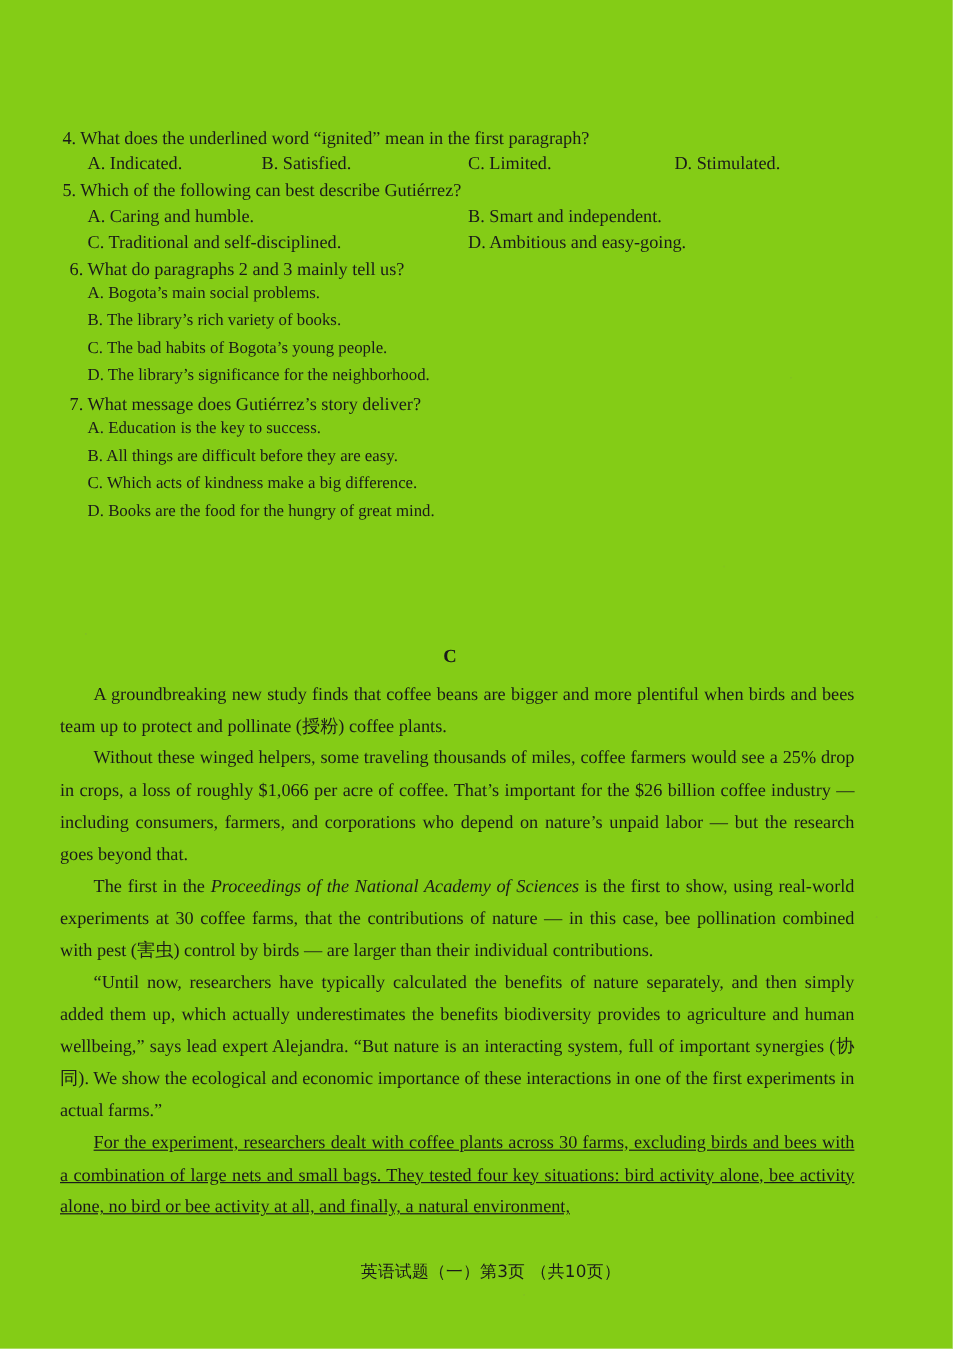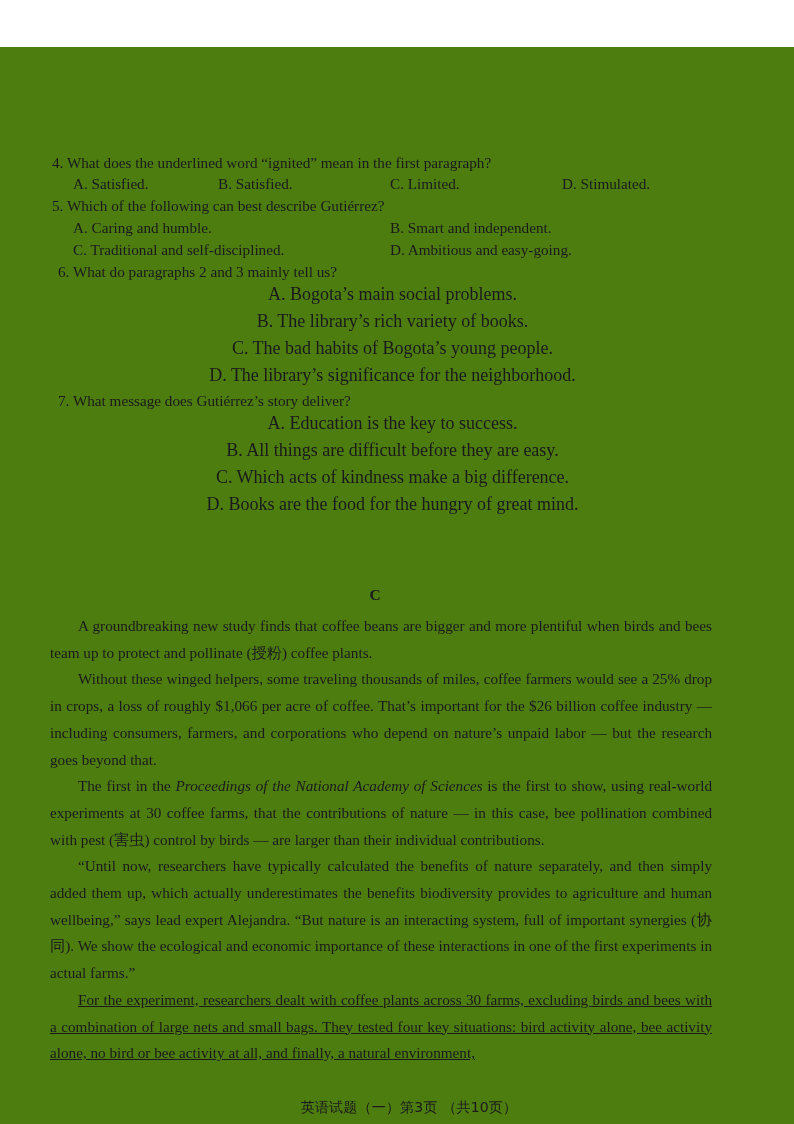--- a/index.html
+++ b/index.html
@@ -12,22 +12,21 @@
     background: #ffffff;
     font-family: "Liberation Serif", "DejaVu Serif", serif;
     color: #1a1a1a;
     position: relative;
     overflow: hidden;
   }
 
   .page {
     position: absolute;
     inset: 0;
-    background: #4d7c0f;
-    margin-top: 47px;
+    background: #84cc16;
   }
 
   
   .scan-speckle {
     position: absolute;
     inset: 0;
     pointer-events: none;
     opacity: 0.5;
     background-image:
       radial-gradient(circle at 46% 11%, rgba(120,120,120,0.35) 0 0.6px, transparent 1px),
@@ -75,26 +74,25 @@
   
   .row-4 .opt:nth-child(1) { width: 145px; padding-left: 23px; }
   .row-4 .opt:nth-child(2) { width: 172px; }
   .row-4 .opt:nth-child(3) { width: 172px; }
   .row-4 .opt:nth-child(4) { width: auto; }
   
   .row-2 .opt:nth-child(1) { width: 317px; padding-left: 23px; }
   .row-2 .opt:nth-child(2) { width: auto; }
   
   .opt-stack {
-    font-size: 18px;
+    font-size: 14px;
     line-height: 1.0;
     margin: 0 0 9px 0;
     padding-left: 23px;
     white-space: nowrap;
-    text-align: center;
   }
 
   .q-block { margin-bottom: 2px; }
 
   
   .section-label {
     position: absolute;
     left: 0;
     top: 540px;
     width: 650px;
@@ -145,21 +143,21 @@
 <div class="page">
   <div class="scan-speckle"></div>
 
   <div class="content">
 
     <div class="questions">
 
       <div class="q-block">
         <p class="q-stem">4. What does the underlined word “ignited” mean in the first paragraph?</p>
         <div class="opt-row row-4">
-          <span class="opt">A. Satisfied.</span>
+          <span class="opt">A. Indicated.</span>
           <span class="opt">B. Satisfied.</span>
           <span class="opt">C. Limited.</span>
           <span class="opt">D. Stimulated.</span>
         </div>
       </div>
 
       <div class="q-block">
         <p class="q-stem">5. Which of the following can best describe Gutiérrez?</p>
         <div class="opt-row row-2">
           <span class="opt">A. Caring and humble.</span>

